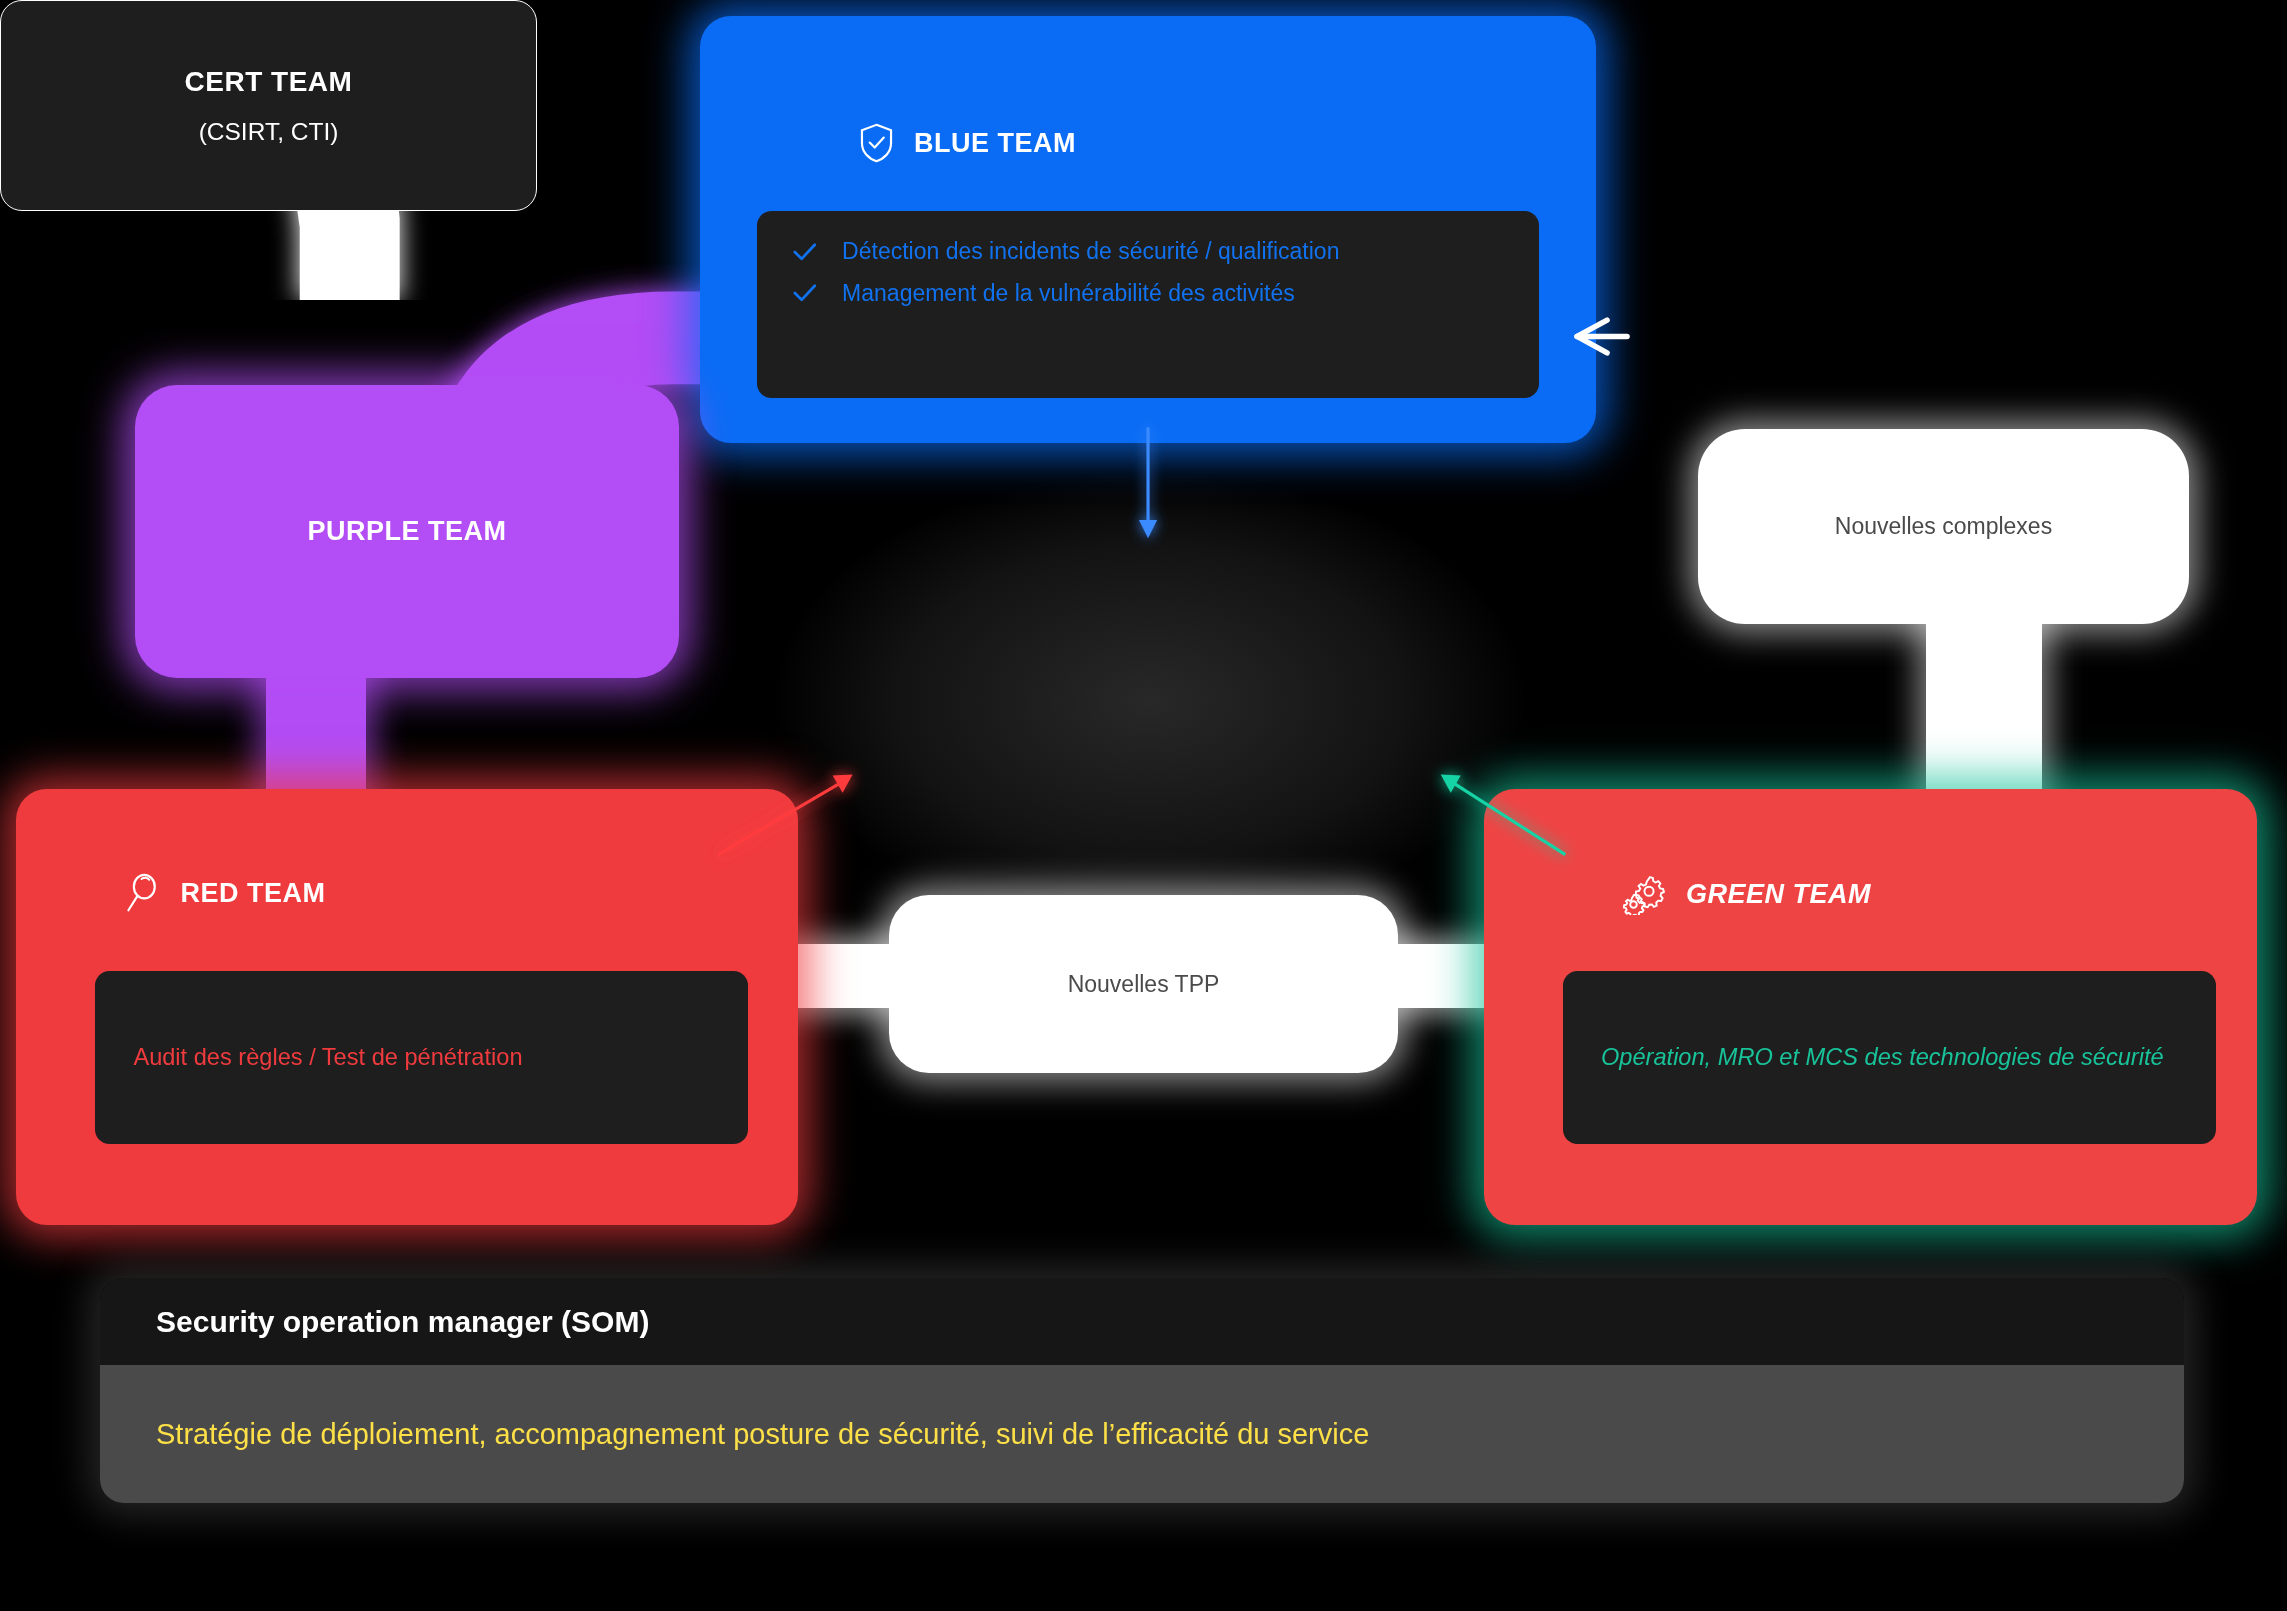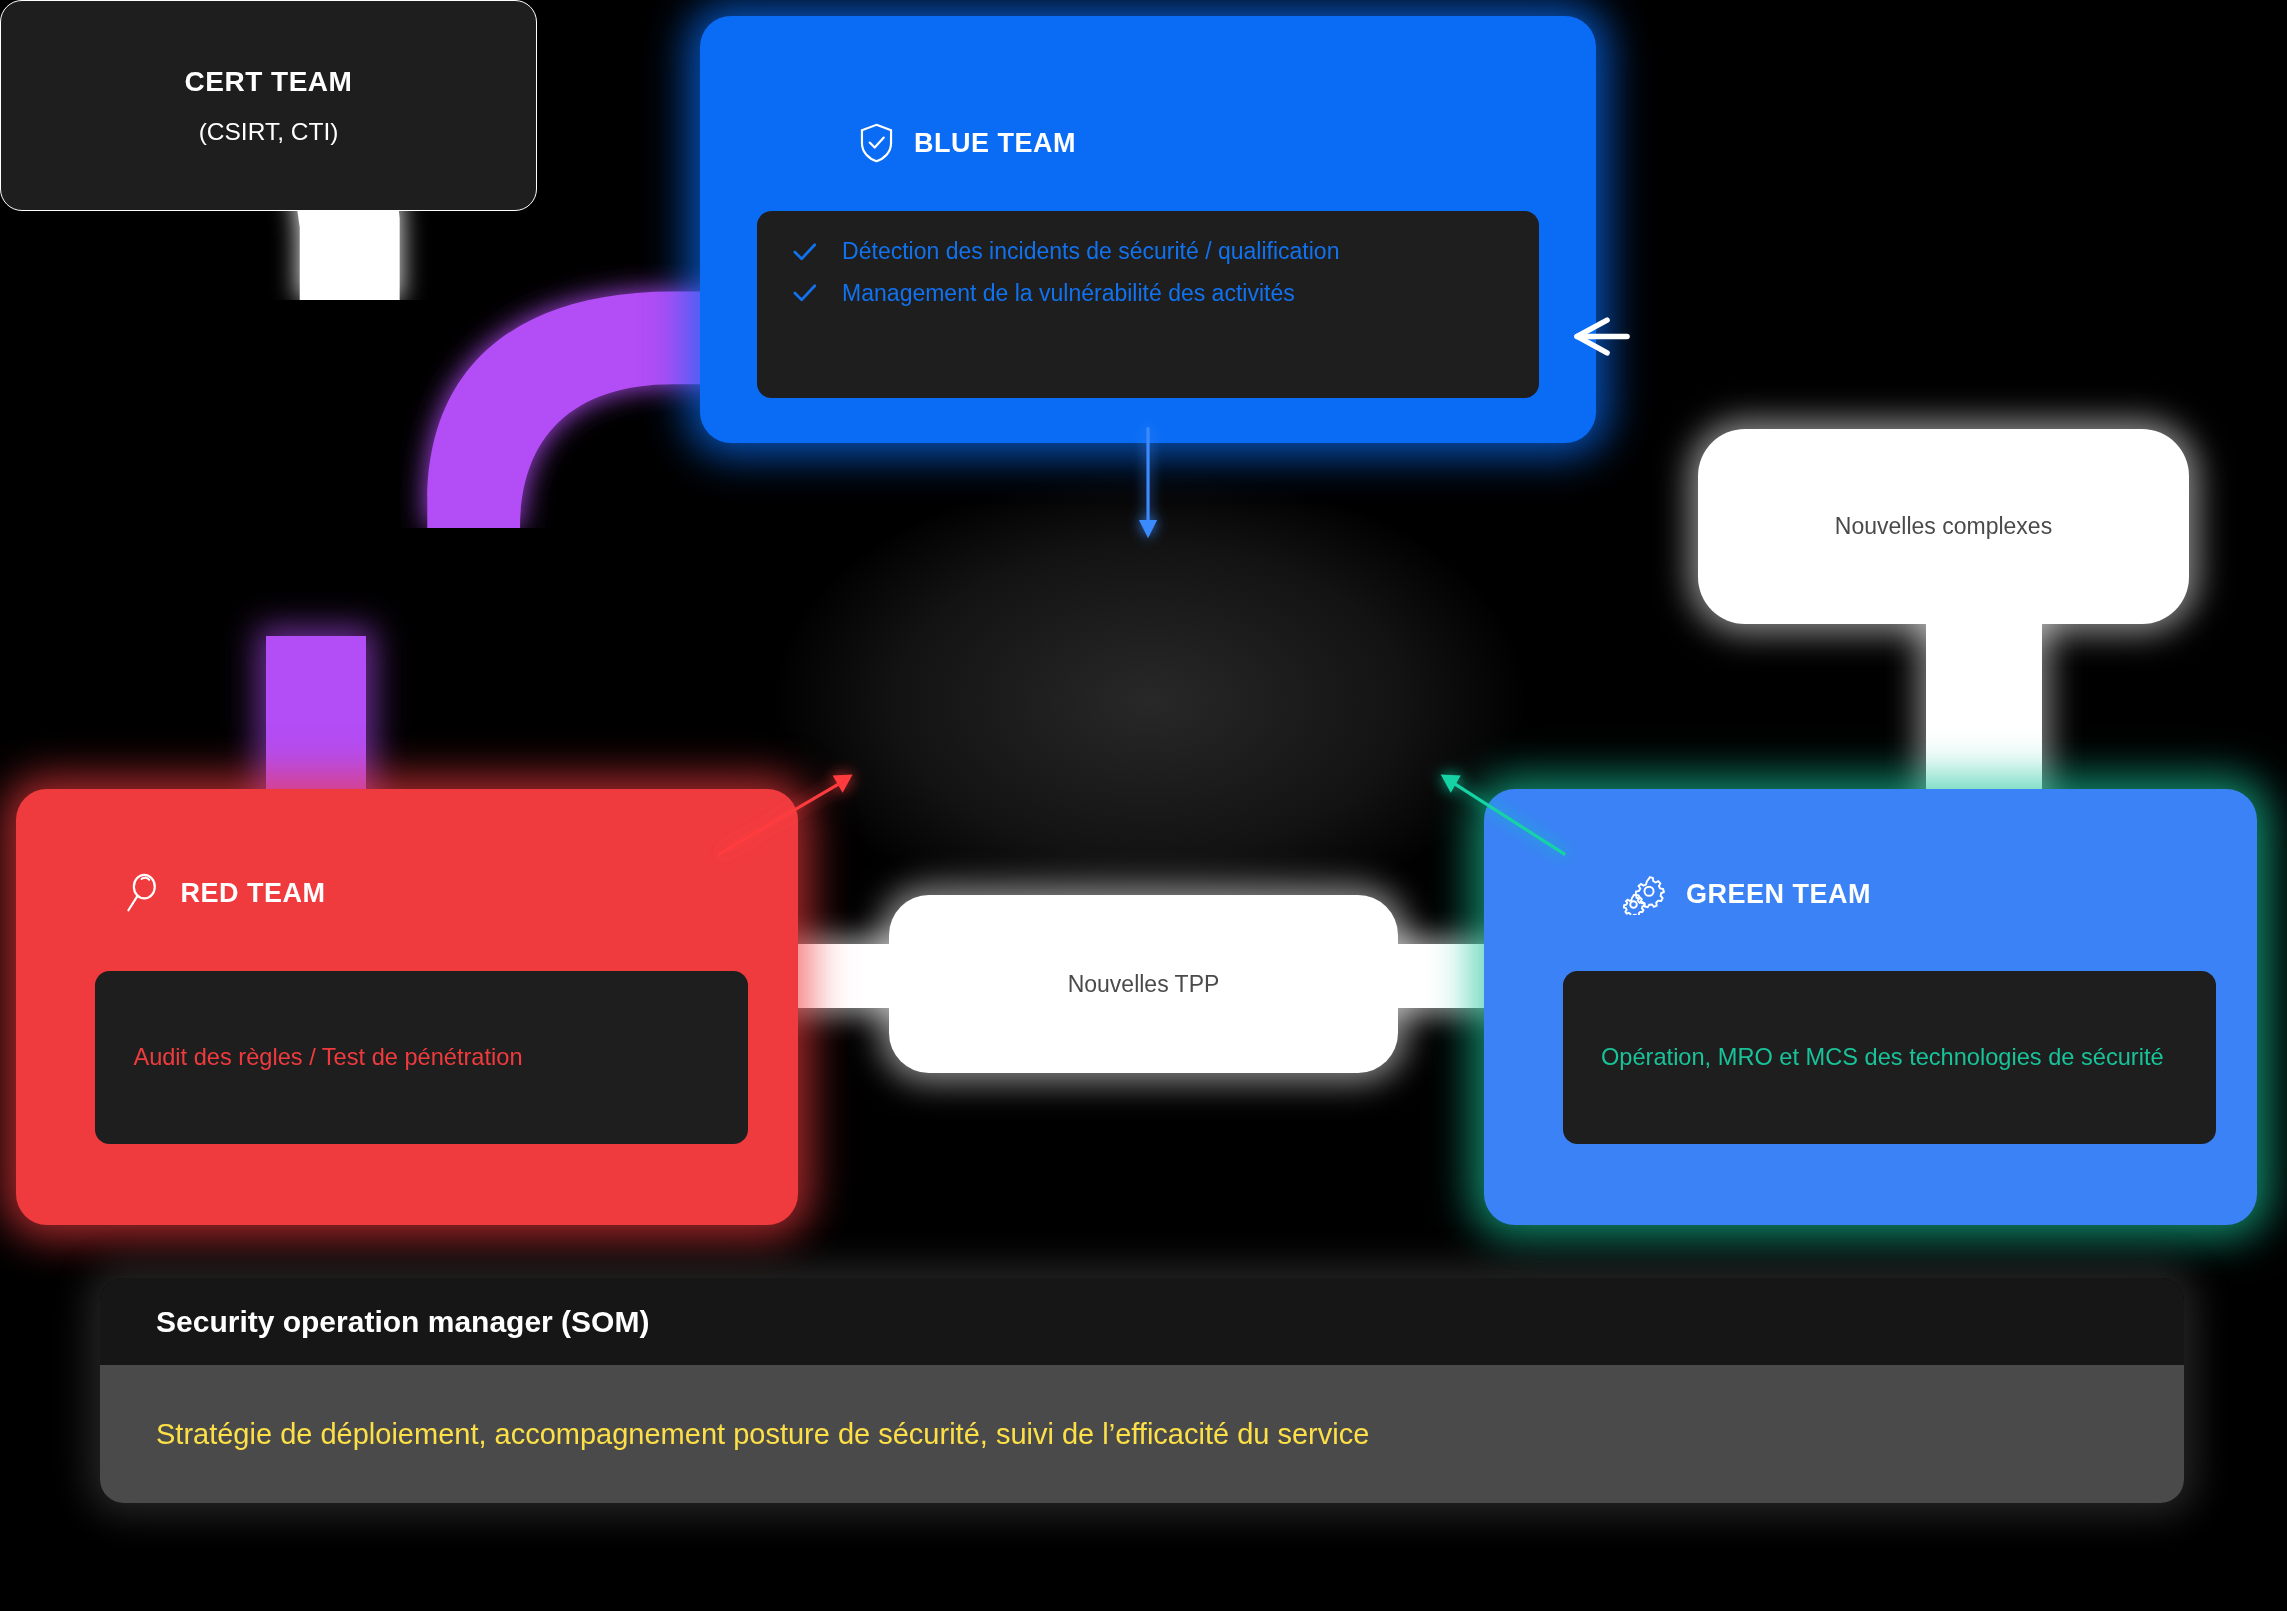--- a/index.html
+++ b/index.html
@@ -128,22 +128,23 @@
   .red-text {
     color: #f03b3e;
     font-size: 23.6px;
     line-height: 1.5;
   }
 
   
   #green-card {
     left: 1484px; top: 789px;
     width: 773px; height: 436px;
-    background: #3b82f6;
+    background: #ef4444;
     box-shadow: 0 0 42px 12.7px rgba(24,195,154,0.70);
+    font-style: italic;
   }
   #green-card .card-title {
     position: absolute;
     left: 138px; top: 900px;
   }
   #green-panel {
     left: 79px; top: 182px;
     width: 653px; height: 173px;
     padding: 0 38px;
     display: flex;
@@ -368,20 +369,25 @@
           <span>
             <svg class="icon-svg" width="23.6" height="20" viewBox="0 0 26 22" fill="none">
               <path d="M2 11 L9.5 18.5 L24 3" stroke="#1172f0" stroke-width="3" stroke-linecap="round" stroke-linejoin="round" fill="none"></path>
             </svg>
           </span>
           <span>Management de la vulnérabilité des activités</span>
         </div>
       </div>
     </div>
 
+    <div id="purple-card" class="card">
+      <div class="card-title">
+        <span>PURPLE TEAM</span>
+      </div>
+    </div>
 
     <div id="red-card" class="card">
       <div class="card-title" style="position:absolute;left:109px;top:84px;">
         <span>
           <svg class="icon-svg" width="35" height="40" viewBox="0 0 38 44" fill="none">
             <ellipse cx="21" cy="15" rx="11.5" ry="13" stroke="#ffffff" stroke-width="2.4" fill="none"></ellipse>
             <path d="M18 6.5 C21 4.5 24.5 5 26.5 7.5" stroke="#ffffff" stroke-width="2.2" fill="none" stroke-linecap="round"></path>
             <path d="M13 26 L3.5 41" stroke="#ffffff" stroke-width="2.4" stroke-linecap="round"></path>
           </svg>
         </span>

